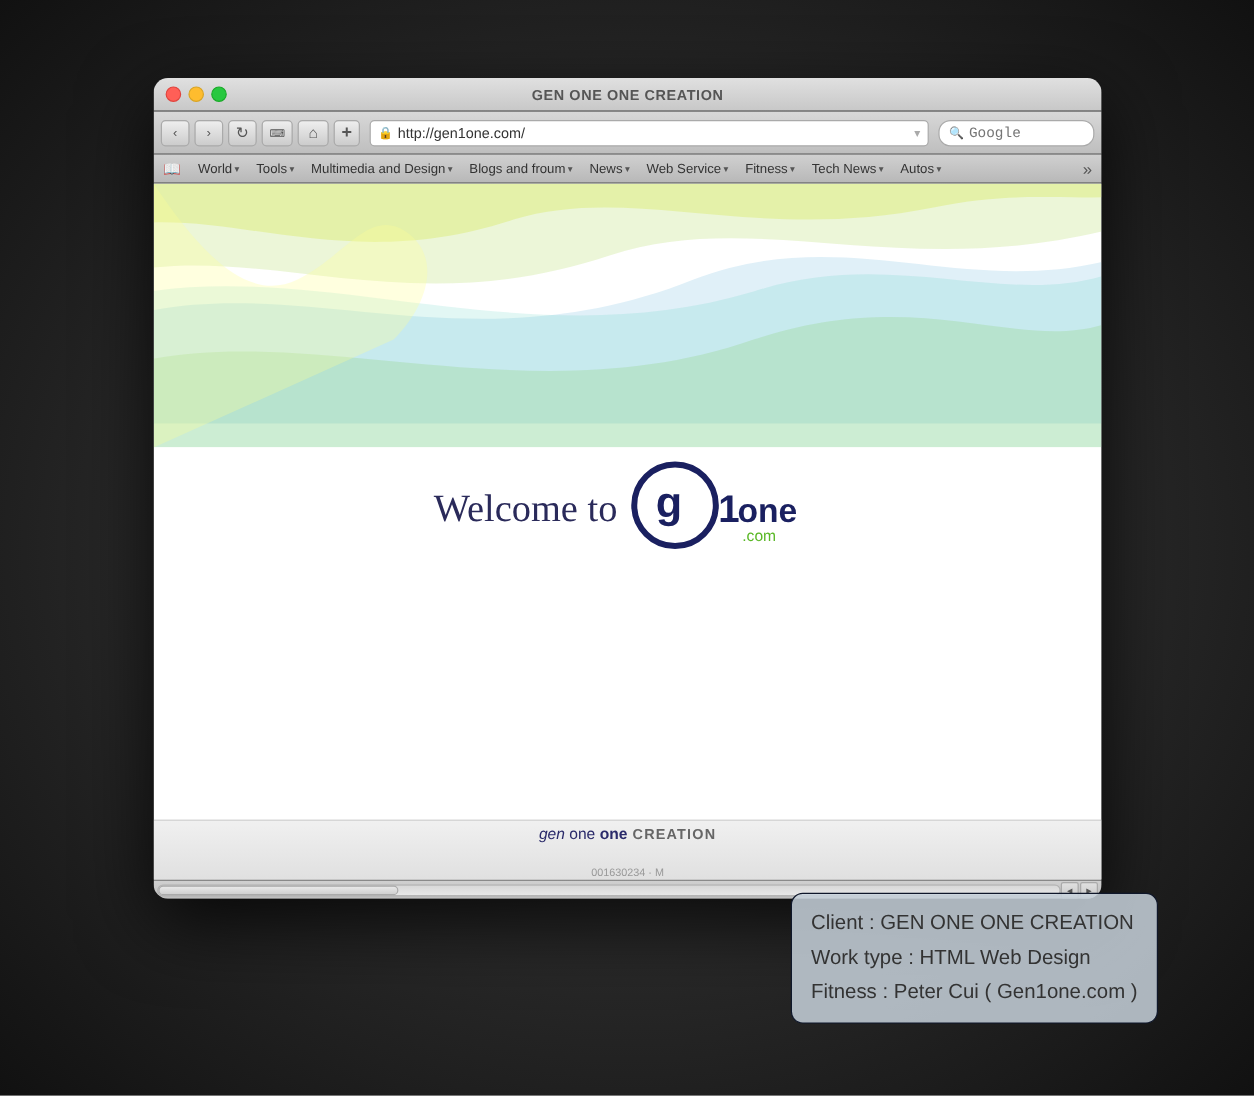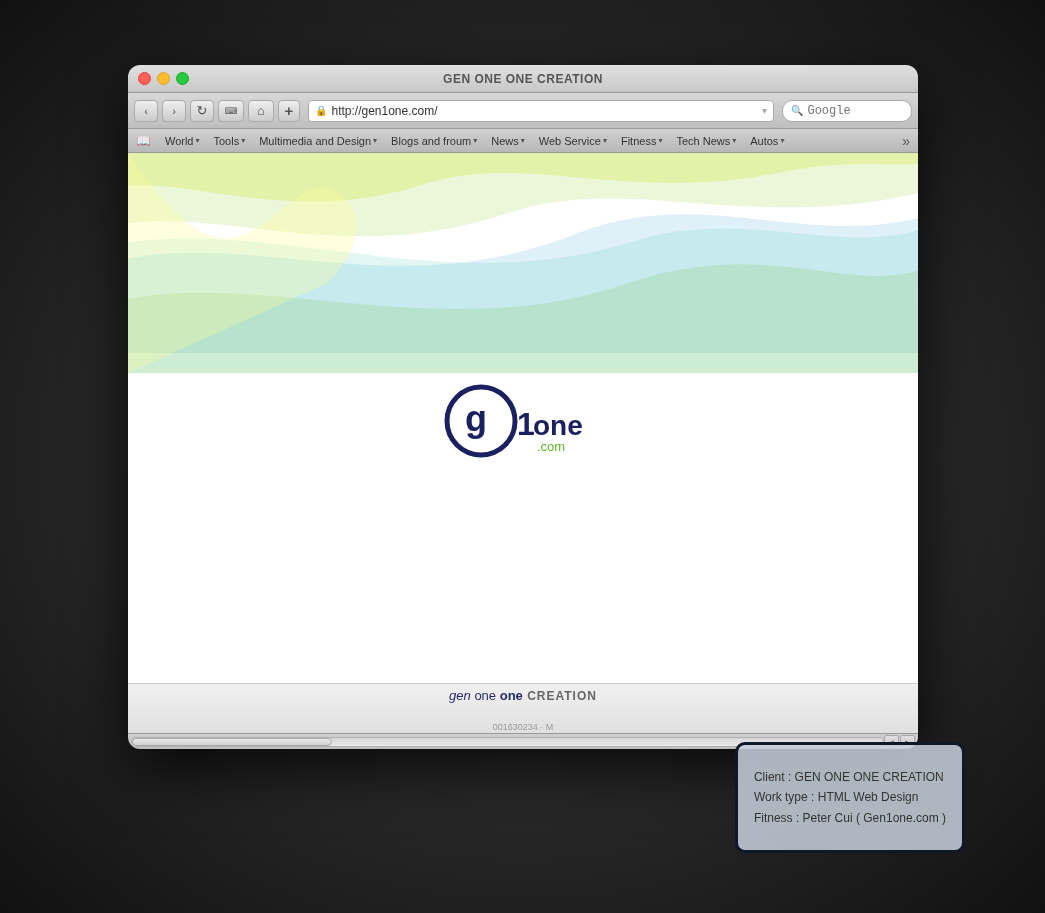--- a/index.html
+++ b/index.html
@@ -259,24 +259,24 @@
       display: flex; align-items: center; justify-content: center;
       font-size: 9px; color: #555; cursor: pointer;
     }
 
     
     .info-card {
       position: absolute;
       bottom: 60px;
       right: 80px;
       background: rgba(200, 210, 220, 0.85);
-      border: 3px solid #0f172a;
+      border: 1px solid #0f172a;
       border-radius: 10px;
-      padding: 22px 16px;
-      font-size: 12px;
+      padding: 10px 16px;
+      font-size: 17px;
       color: #333;
       line-height: 1.7;
     }
   </style>
 </head>
 <body>
 
 <div class="browser-window">
 
   <div class="title-bar">
@@ -360,20 +360,21 @@
 
         <path d="M-50,100 C120,50 300,150 500,90 C620,50 720,110 810,70 L810,220 L-50,220 Z" fill="rgba(60,200,180,0.15)"></path>
 
         <path d="M-50,160 C100,100 300,200 500,130 C650,80 730,150 810,110 L810,220 L-50,220 Z" fill="rgba(120,200,80,0.2)"></path>
 
         <path d="M0,0 C40,60 80,100 120,80 C160,60 180,20 210,40 C240,60 230,100 200,130 L0,220 Z" fill="rgba(255,255,150,0.3)"></path>
       </svg>
     </div>
 
     <div class="welcome-area">
+      <span class="welcome-text-plain">Welcome to</span>
 
       <svg width="160" height="80" viewBox="0 0 160 80">
 
         <circle cx="38" cy="38" r="34" fill="none" stroke="#1a2060" stroke-width="5"></circle>
         <text x="22" y="48" font-size="36" font-weight="bold" fill="#1a2060" font-family="Arial">g</text>
 
         <text x="74" y="52" font-size="32" font-weight="bold" fill="#1a2060" font-family="Arial">1</text>
 
         <text x="90" y="52" font-size="28" font-weight="bold" fill="#1a2060" font-family="Arial">one</text>
 

